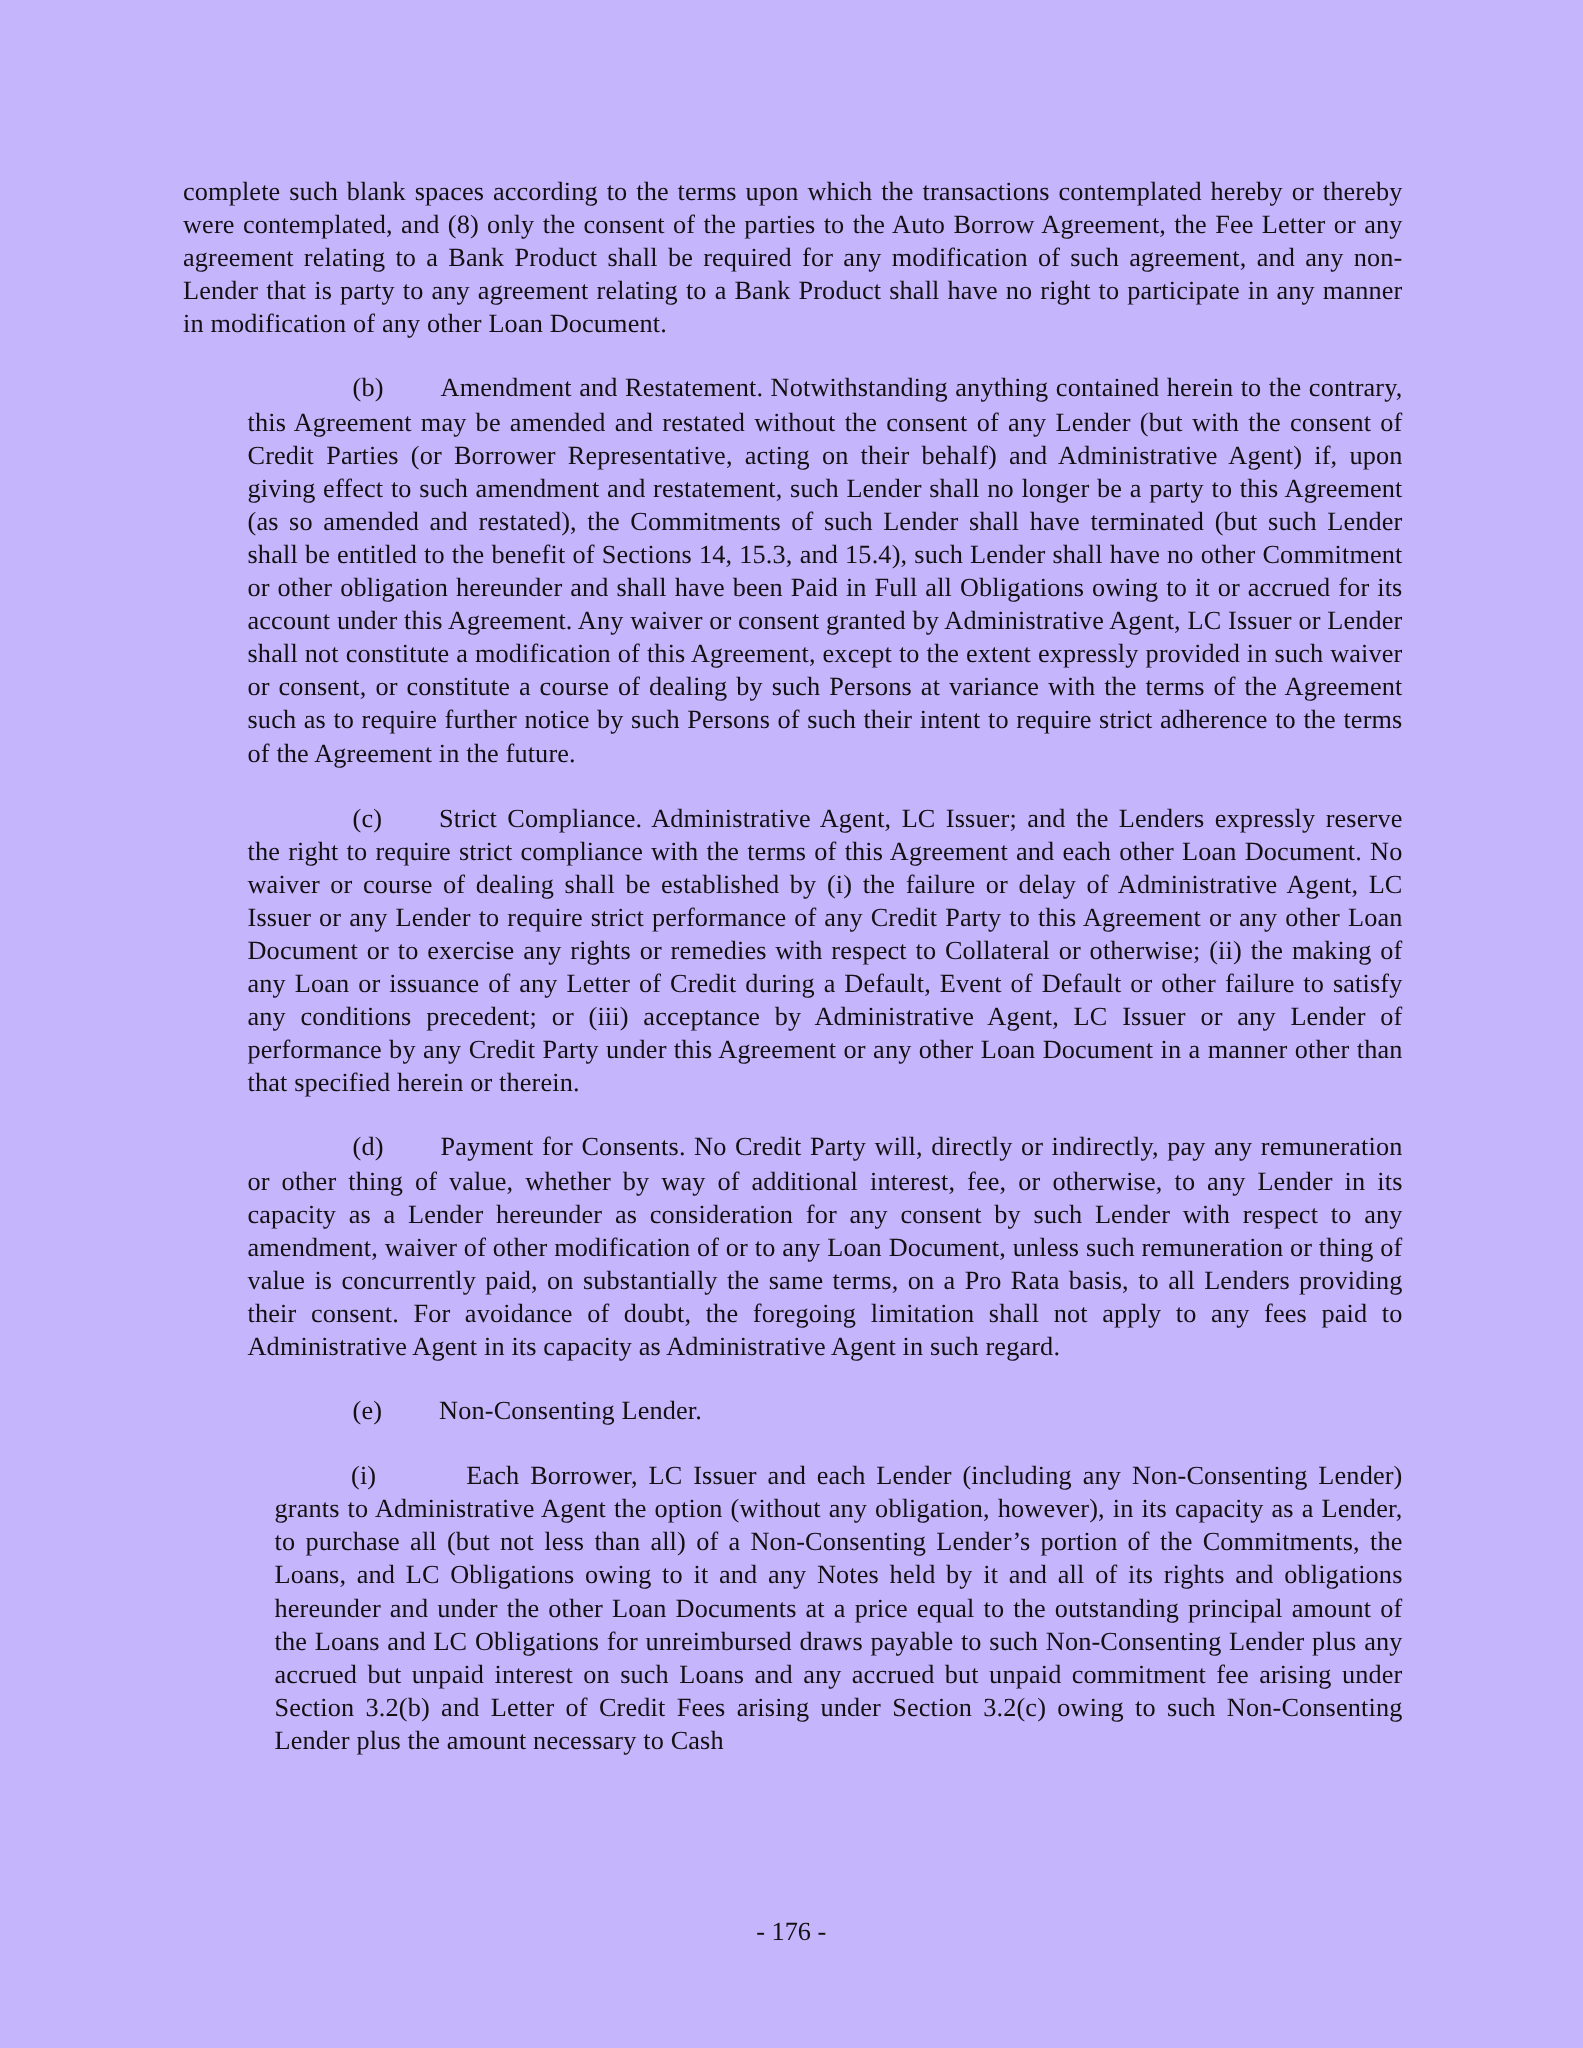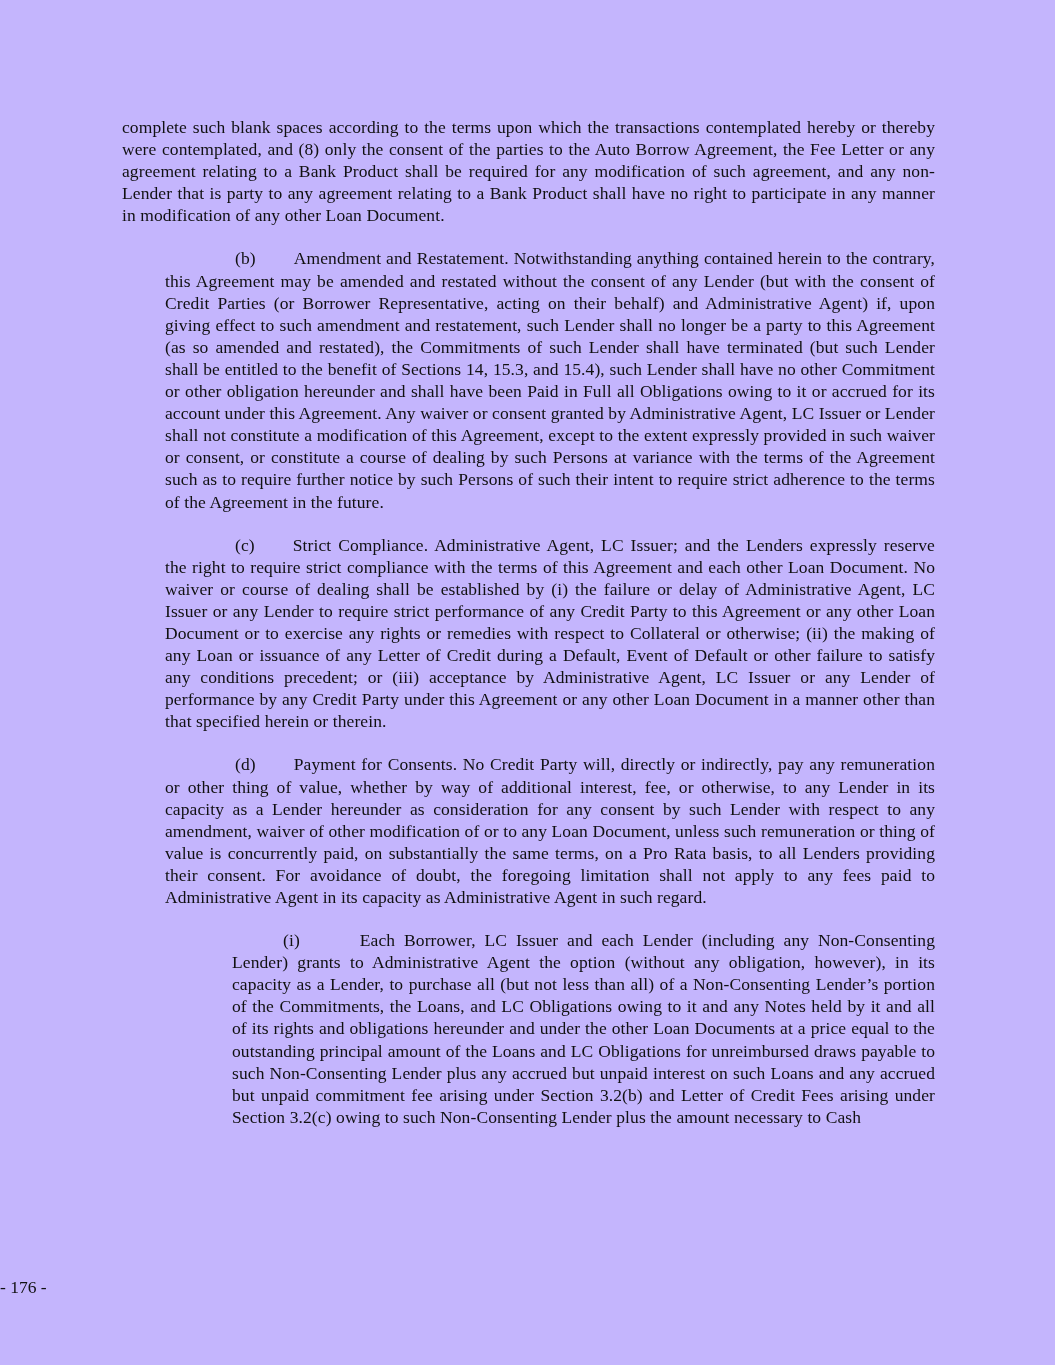--- a/index.html
+++ b/index.html
@@ -33,48 +33,50 @@
   }
   p.para-continuation {
     margin-left: 0;
     text-indent: 0;
   }
   p.para-lettered {
     margin-left: 43px;
     text-indent: 70px;
   }
   p.para-sub {
-    margin-left: 110px;
+    margin-left: 61px;
     text-indent: 51px;
   }
   .tab-lettered {
     display: inline-block;
     width: 38px;
   }
   .tab-sub {
     display: inline-block;
     width: 60px;
   }
   .run-b { font-weight: normal; }
   .run-u { }
   .page-number {
     position: absolute;
     top: 1277px;
     left: 0;
     width: 1055px;
+    text-align: center;
     font-size: 17.5px;
     color: #111111;
   }
 </style>
 </head>
 <body>
 
 <div class="page">
   <div class="doc-body" id="doc-body">
       <p class="para-continuation"><span>complete such blank spaces according to the terms upon which the transactions contemplated hereby or thereby were contemplated, and (8) only the consent of the parties to the Auto Borrow Agreement, the Fee Letter or any agreement relating to a Bank Product shall be required for any modification of such agreement, and any non-Lender that is party to any agreement relating to a Bank Product shall have no right to participate in any manner in modification of any other Loan Document.</span></p>
       <p class="para-lettered"><span>(b)</span><span class="tab-lettered"></span><span class="run-u">Amendment and Restatement</span><span>. Notwithstanding anything contained herein to the contrary, this Agreement may be amended and restated without the consent of any Lender (but with the consent of Credit Parties (or Borrower Representative, acting on their behalf) and Administrative Agent) if, upon giving effect to such amendment and restatement, such Lender shall no longer be a party to this Agreement (as so amended and restated), the Commitments of such Lender shall have terminated (but such Lender shall be entitled to the benefit of </span><span class="run-b">Sections 14</span><span>, </span><span class="run-b">15.3</span><span>, and </span><span class="run-b">15.4</span><span>), such Lender shall have no other Commitment or other obligation hereunder and shall have been Paid in Full all Obligations owing to it or accrued for its account under this Agreement. Any waiver or consent granted by Administrative Agent, LC Issuer or Lender shall not constitute a modification of this Agreement, except to the extent expressly provided in such waiver or consent, or constitute a course of dealing by such Persons at variance with the terms of the Agreement such as to require further notice by such Persons of such their intent to require strict adherence to the terms of the Agreement in the future.</span></p>
       <p class="para-lettered"><span>(c)</span><span class="tab-lettered"></span><span class="run-u">Strict Compliance</span><span>. Administrative Agent, LC Issuer; and the Lenders expressly reserve the right to require strict compliance with the terms of this Agreement and each other Loan Document. No waiver or course of dealing shall be established by (i) the failure or delay of Administrative Agent, LC Issuer or any Lender to require strict performance of any Credit Party to this Agreement or any other Loan Document or to exercise any rights or remedies with respect to Collateral or otherwise; (ii) the making of any Loan or issuance of any Letter of Credit during a Default, Event of Default or other failure to satisfy any conditions precedent; or (iii) acceptance by Administrative Agent, LC Issuer or any Lender of performance by any Credit Party under this Agreement or any other Loan Document in a manner other than that specified herein or therein.</span></p>
       <p class="para-lettered"><span>(d)</span><span class="tab-lettered"></span><span class="run-u">Payment for Consents</span><span>. No Credit Party will, directly or indirectly, pay any remuneration or other thing of value, whether by way of additional interest, fee, or otherwise, to any Lender in its capacity as a Lender hereunder as consideration for any consent by such Lender with respect to any amendment, waiver of other modification of or to any Loan Document, unless such remuneration or thing of value is concurrently paid, on substantially the same terms, on a Pro Rata basis, to all Lenders providing their consent. For avoidance of doubt, the foregoing limitation shall not apply to any fees paid to Administrative Agent in its capacity as Administrative Agent in such regard.</span></p>
+      <p class="para-lettered"><span>(e)</span><span class="tab-lettered"></span><span class="run-u">Non-Consenting Lender</span><span>.</span></p>
       <p class="para-sub"><span>(i)</span><span class="tab-sub"></span><span>Each Borrower, LC Issuer and each Lender (including any Non-Consenting Lender) grants to Administrative Agent the option (without any obligation, however), in its capacity as a Lender, to purchase all (but not less than all) of a Non-Consenting Lender’s portion of the Commitments, the Loans, and LC Obligations owing to it and any Notes held by it and all of its rights and obligations hereunder and under the other Loan Documents at a price equal to the outstanding principal amount of the Loans and LC Obligations for unreimbursed draws payable to such Non-Consenting Lender </span><span class="run-u">plus</span><span> any accrued but unpaid interest on such Loans and any accrued but unpaid commitment fee arising under </span><span class="run-b">Section 3.2(b)</span><span> and Letter of Credit Fees arising under </span><span class="run-b">Section 3.2(c)</span><span> owing to such Non-Consenting Lender </span><span class="run-u">plus</span><span> the amount necessary to Cash</span></p>
     </div>
 </div>
 
 <div class="page-number">- 176 -</div>
 
 </body></html>

